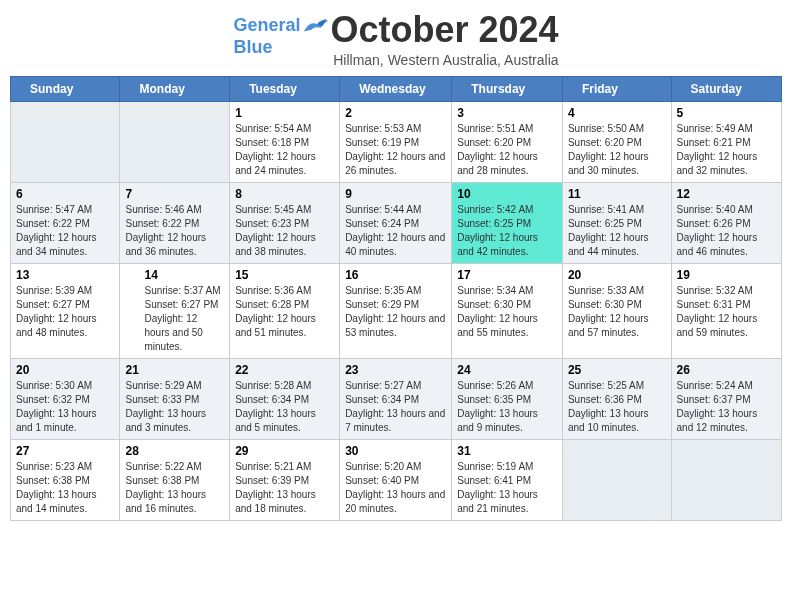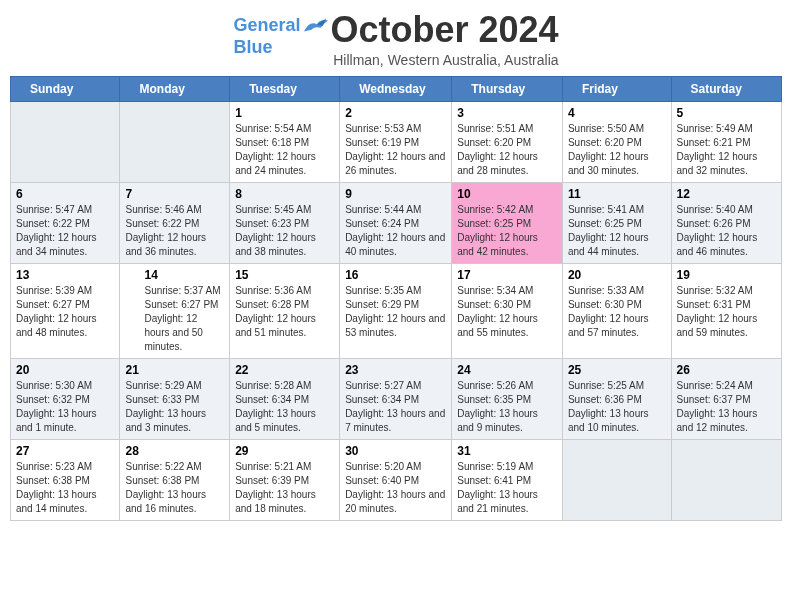--- a/index.html
+++ b/index.html
@@ -168,21 +168,21 @@
           <div class="day-info">Sunrise: 5:46 AM<br>Sunset: 6:22 PM<br>Daylight: 12 hours and 36 minutes.</div>
         </td>
         <td style="background: rgb(238, 242, 247);">
           <span class="day-num">8</span>
           <div class="day-info">Sunrise: 5:45 AM<br>Sunset: 6:23 PM<br>Daylight: 12 hours and 38 minutes.</div>
         </td>
         <td style="background: rgb(238, 242, 247);">
           <span class="day-num">9</span>
           <div class="day-info">Sunrise: 5:44 AM<br>Sunset: 6:24 PM<br>Daylight: 12 hours and 40 minutes.</div>
         </td>
-        <td style="background: #f9a8d4;">
+        <td style="background: #5eead4;">
           <span class="day-num">10</span>
           <div class="day-info">Sunrise: 5:42 AM<br>Sunset: 6:25 PM<br>Daylight: 12 hours and 42 minutes.</div>
         </td>
         <td style="background: rgb(238, 242, 247);">
           <span class="day-num">11</span>
           <div class="day-info">Sunrise: 5:41 AM<br>Sunset: 6:25 PM<br>Daylight: 12 hours and 44 minutes.</div>
         </td>
         <td style="background: rgb(238, 242, 247); margin-left: 21px;">
           <span class="day-num">12</span>
           <div class="day-info">Sunrise: 5:40 AM<br>Sunset: 6:26 PM<br>Daylight: 12 hours and 46 minutes.</div>

